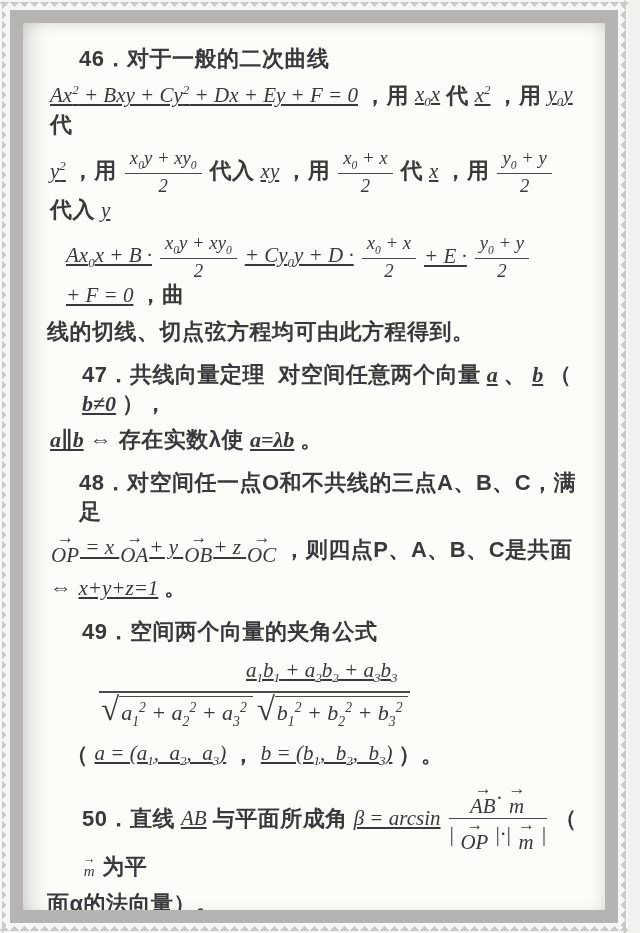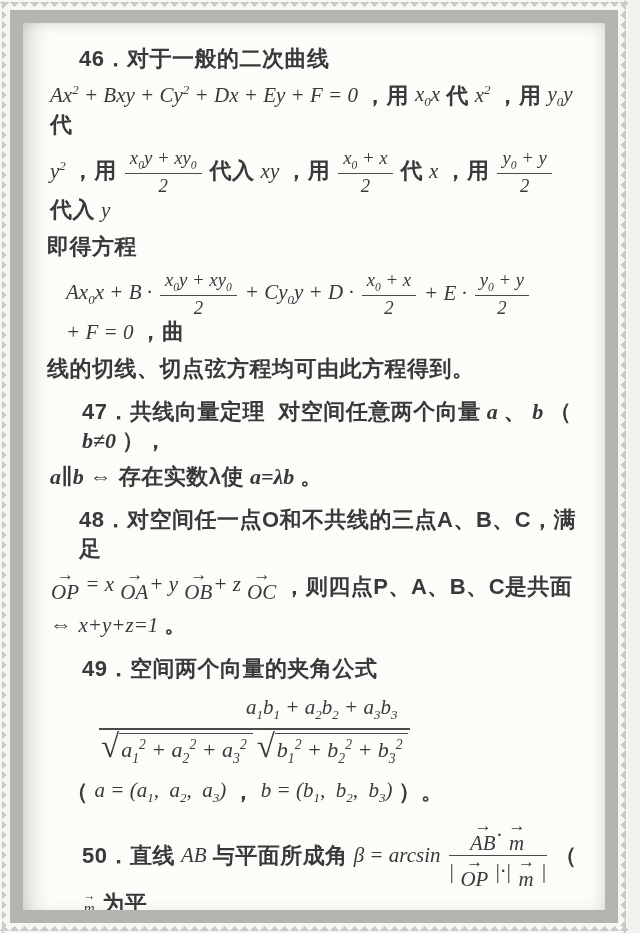--- a/index.html
+++ b/index.html
@@ -58,21 +58,21 @@
   .cnline{ font-weight:600; letter-spacing:0.5px; }
   .indent{ padding-left:32px; }
   .indent-sm{ padding-left:16px; }
   .cn{
     font-family:"Liberation Sans","DejaVu Sans",sans-serif;
     font-weight:600; letter-spacing:0.5px;
     margin:0 3px; white-space:pre;
   }
   .math{
     font-family:"Liberation Serif","DejaVu Serif",serif;
-    font-style:italic; font-size:21px; margin:0 3px; white-space:pre;
+    font-style:italic; font-size:21px; margin:0 3px; white-space:pre;text-decoration:underline;
   }
   .mbold{ font-weight:700; font-size:22px; }
   .msmall{ font-size:15px; }
   sub,sup{ font-size:0.62em; font-style:italic; }
   
   .frac{
     display:inline-flex; flex-direction:column; align-items:center;
     vertical-align:middle; margin:0 5px; font-size:0.85em; line-height:1.15;
     font-family:"Liberation Serif","DejaVu Serif",serif; font-style:italic;
   }
@@ -146,21 +146,20 @@
           <span class="math">x</span>
           <span class="cn">，用</span>
           <span class="frac">
             <span class="fnum">y<sub>0</sub> + y</span>
             <span class="fbar"></span>
             <span class="fden">2</span>
           </span>
           <span class="cn">代入</span>
           <span class="math">y</span>
         </div>
-      <div class="line cnline">即得方程</div>
       <div class="line indent-sm">
           <span class="math">Ax<sub>0</sub>x + B ·</span>
           <span class="frac">
             <span class="fnum">x<sub>0</sub>y + xy<sub>0</sub></span>
             <span class="fbar"></span>
             <span class="fden">2</span>
           </span>
           <span class="math">+ Cy<sub>0</sub>y + D ·</span>
           <span class="frac">
             <span class="fnum">x<sub>0</sub> + x</span>

